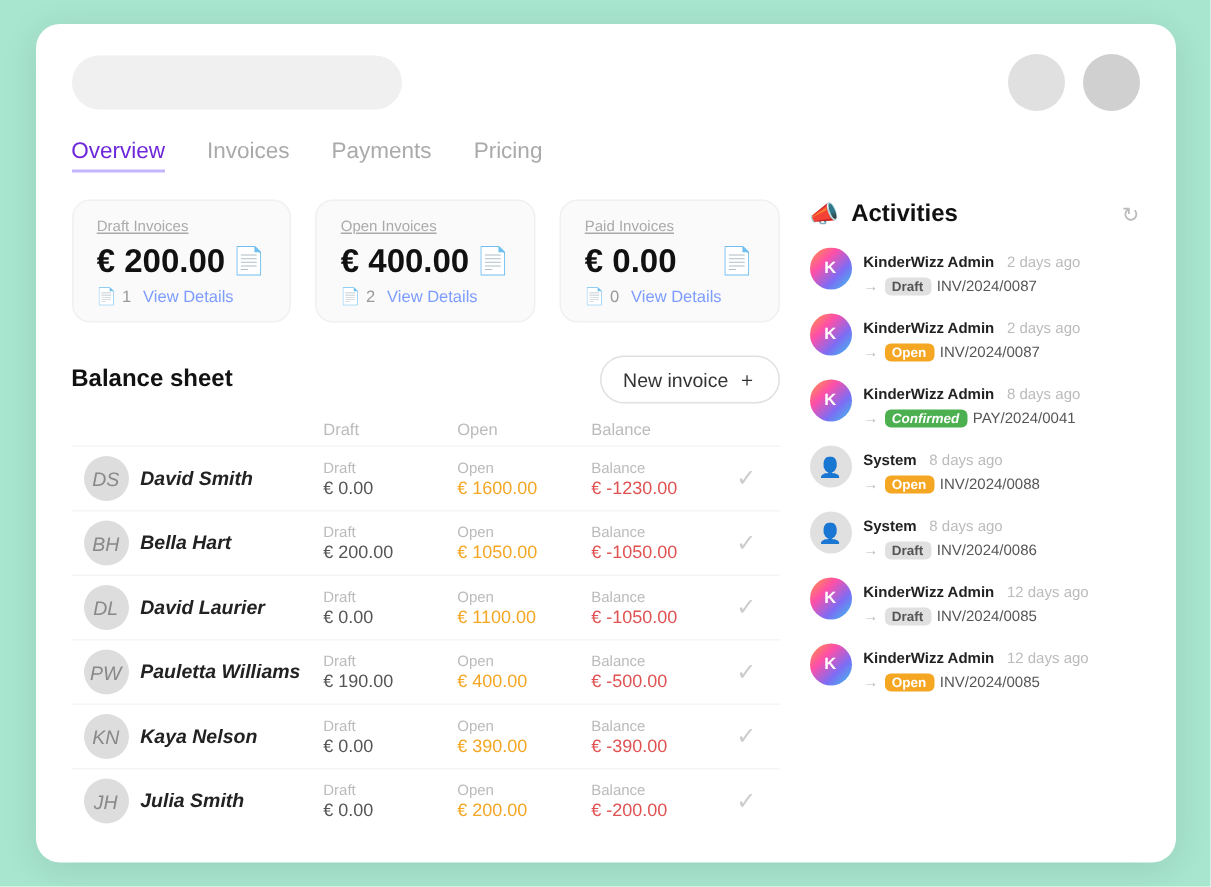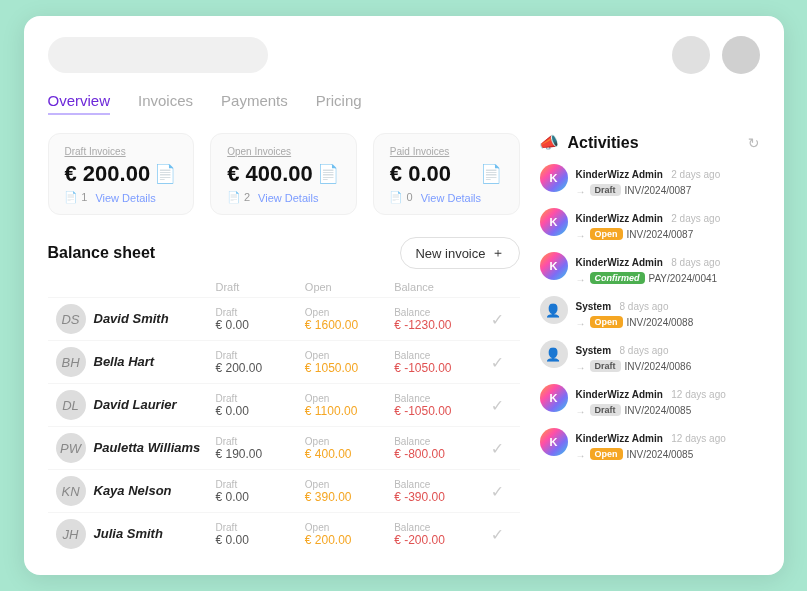--- a/index.html
+++ b/index.html
@@ -422,21 +422,21 @@
     <div class="amount-col">
       <div class="amount-label">Draft</div>
       <div class="amount-val default">€ 190.00</div>
     </div>
     <div class="amount-col">
       <div class="amount-label">Open</div>
       <div class="amount-val orange">€ 400.00</div>
     </div>
     <div class="amount-col">
       <div class="amount-label">Balance</div>
-      <div class="amount-val red">€ -800.00</div>
+      <div class="amount-val red">€ -500.00</div>
     </div>
     <button class="chevron-btn">✓</button>
   </div>
           <div class="table-row">
     <div class="person-cell">
       <div class="avatar-circle">KN</div>
       <div class="person-name">Kaya Nelson</div>
     </div>
     <div class="amount-col">
       <div class="amount-label">Draft</div>

